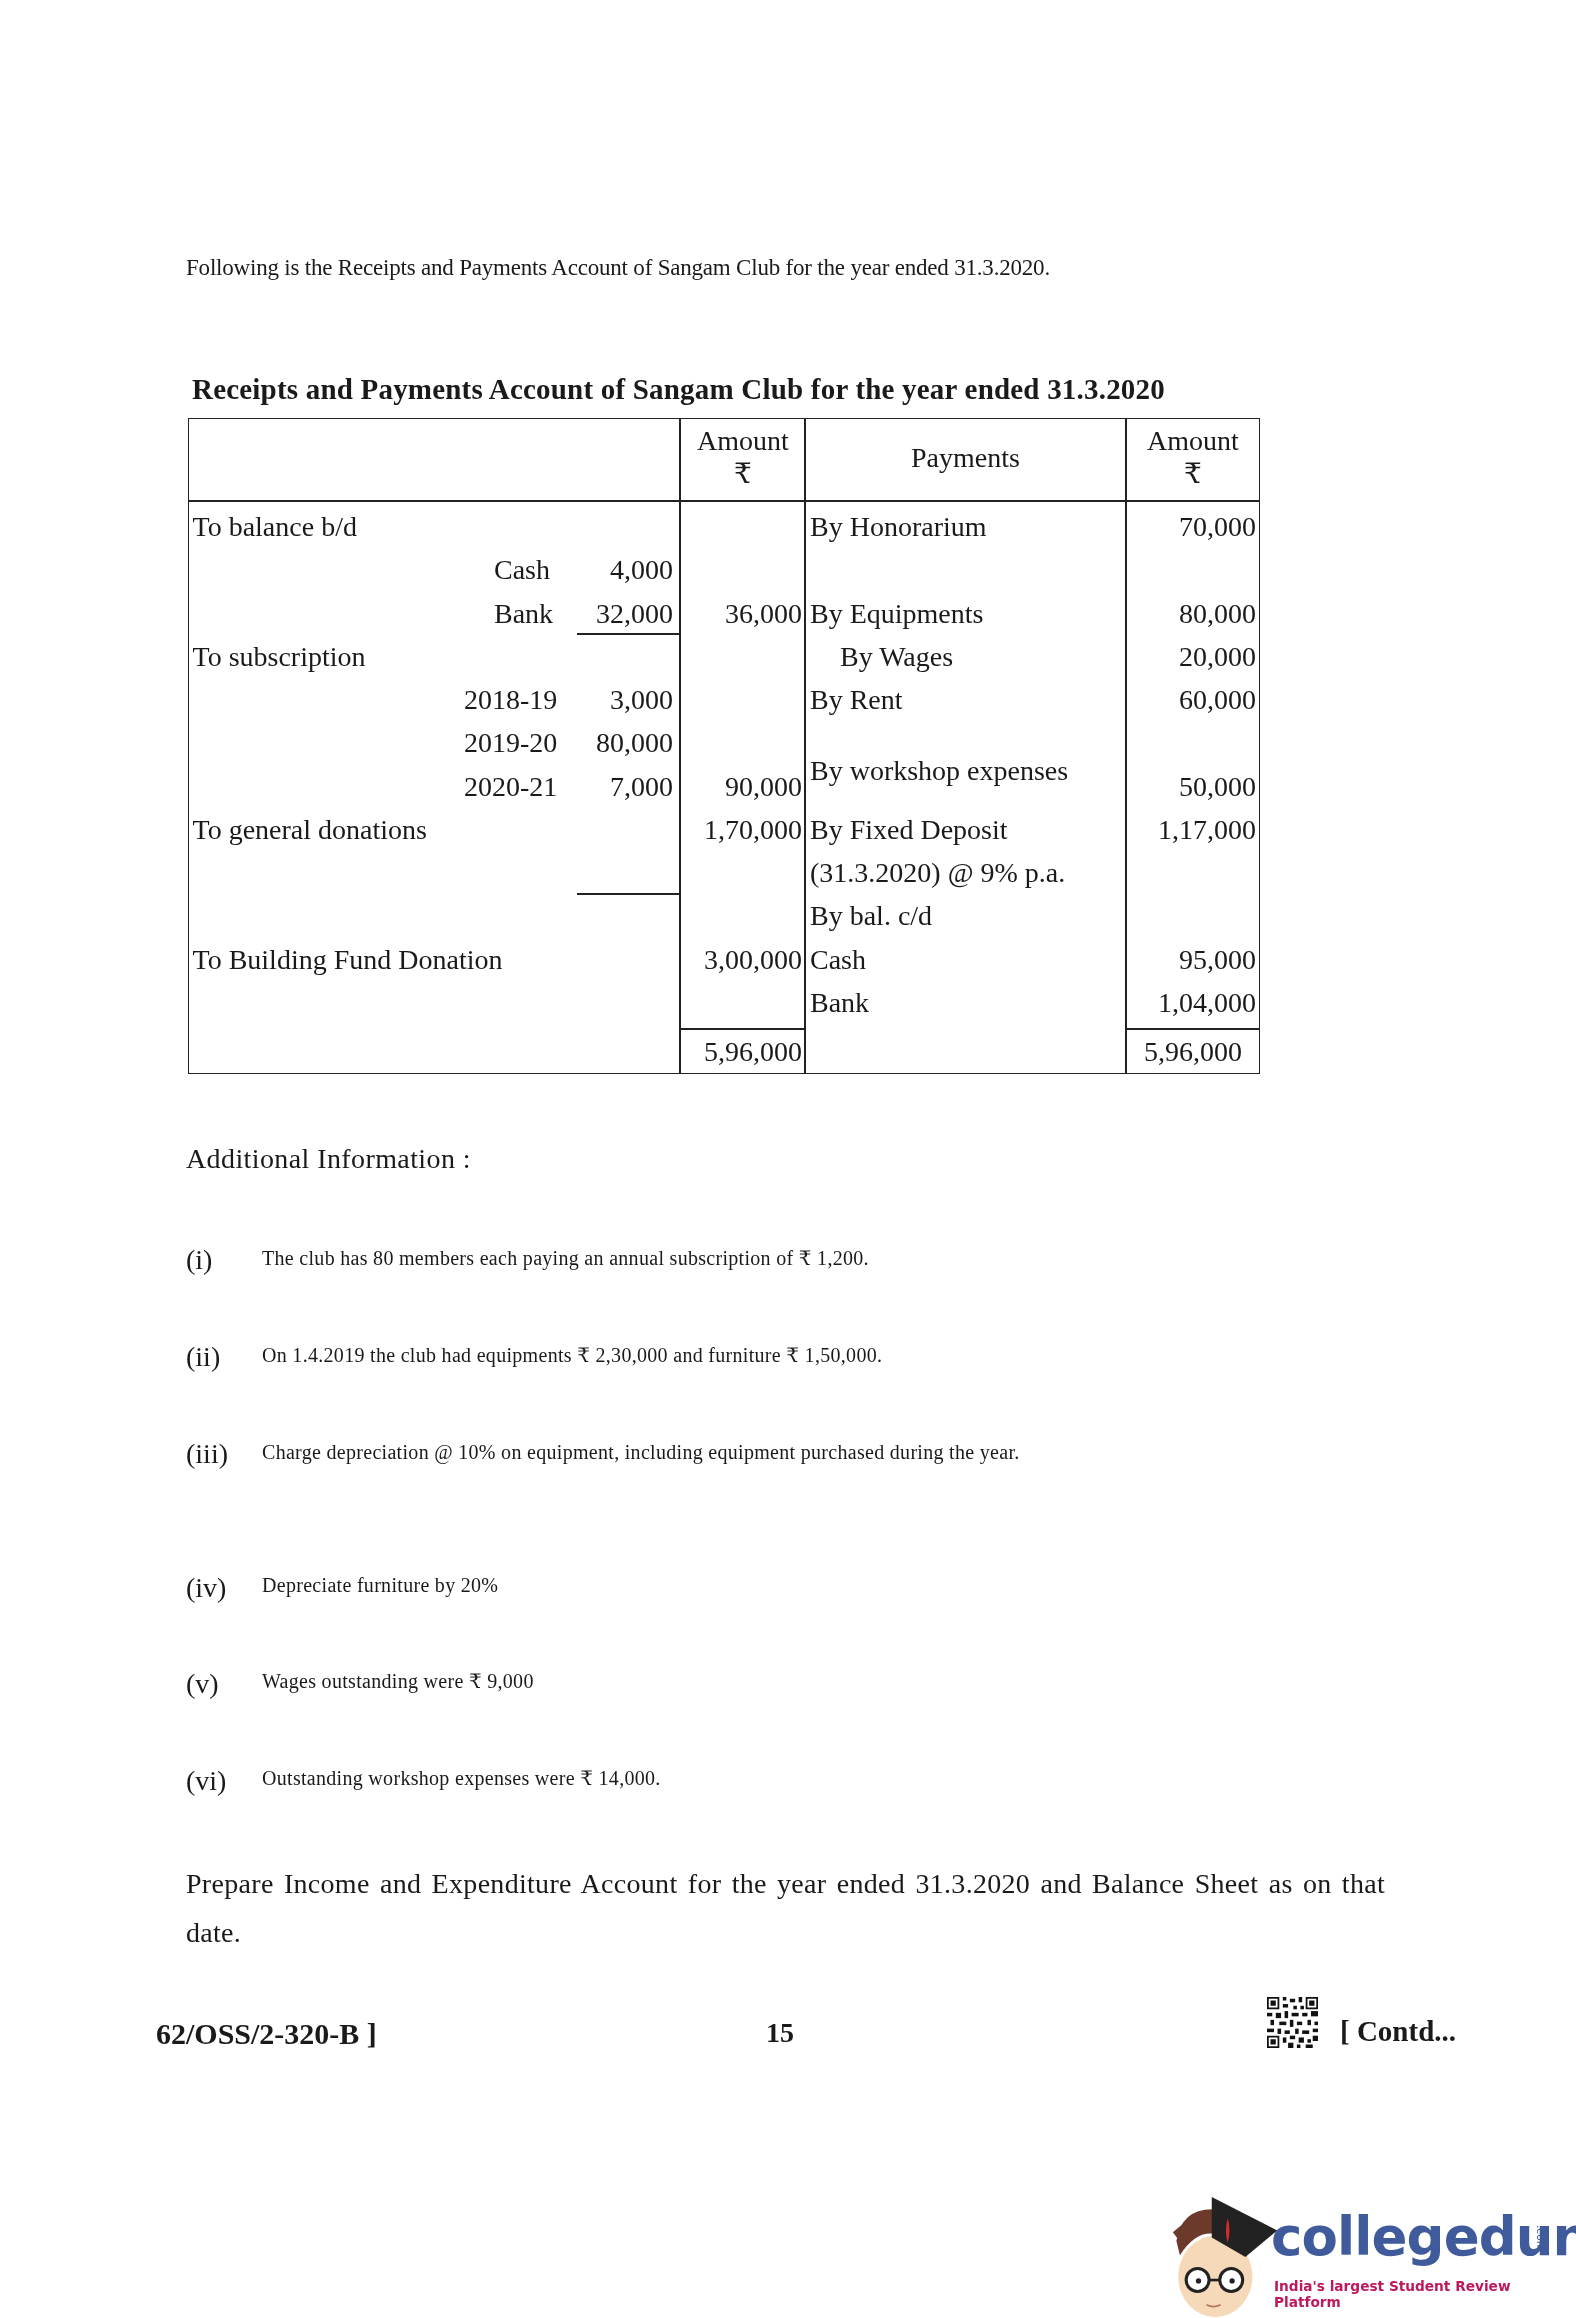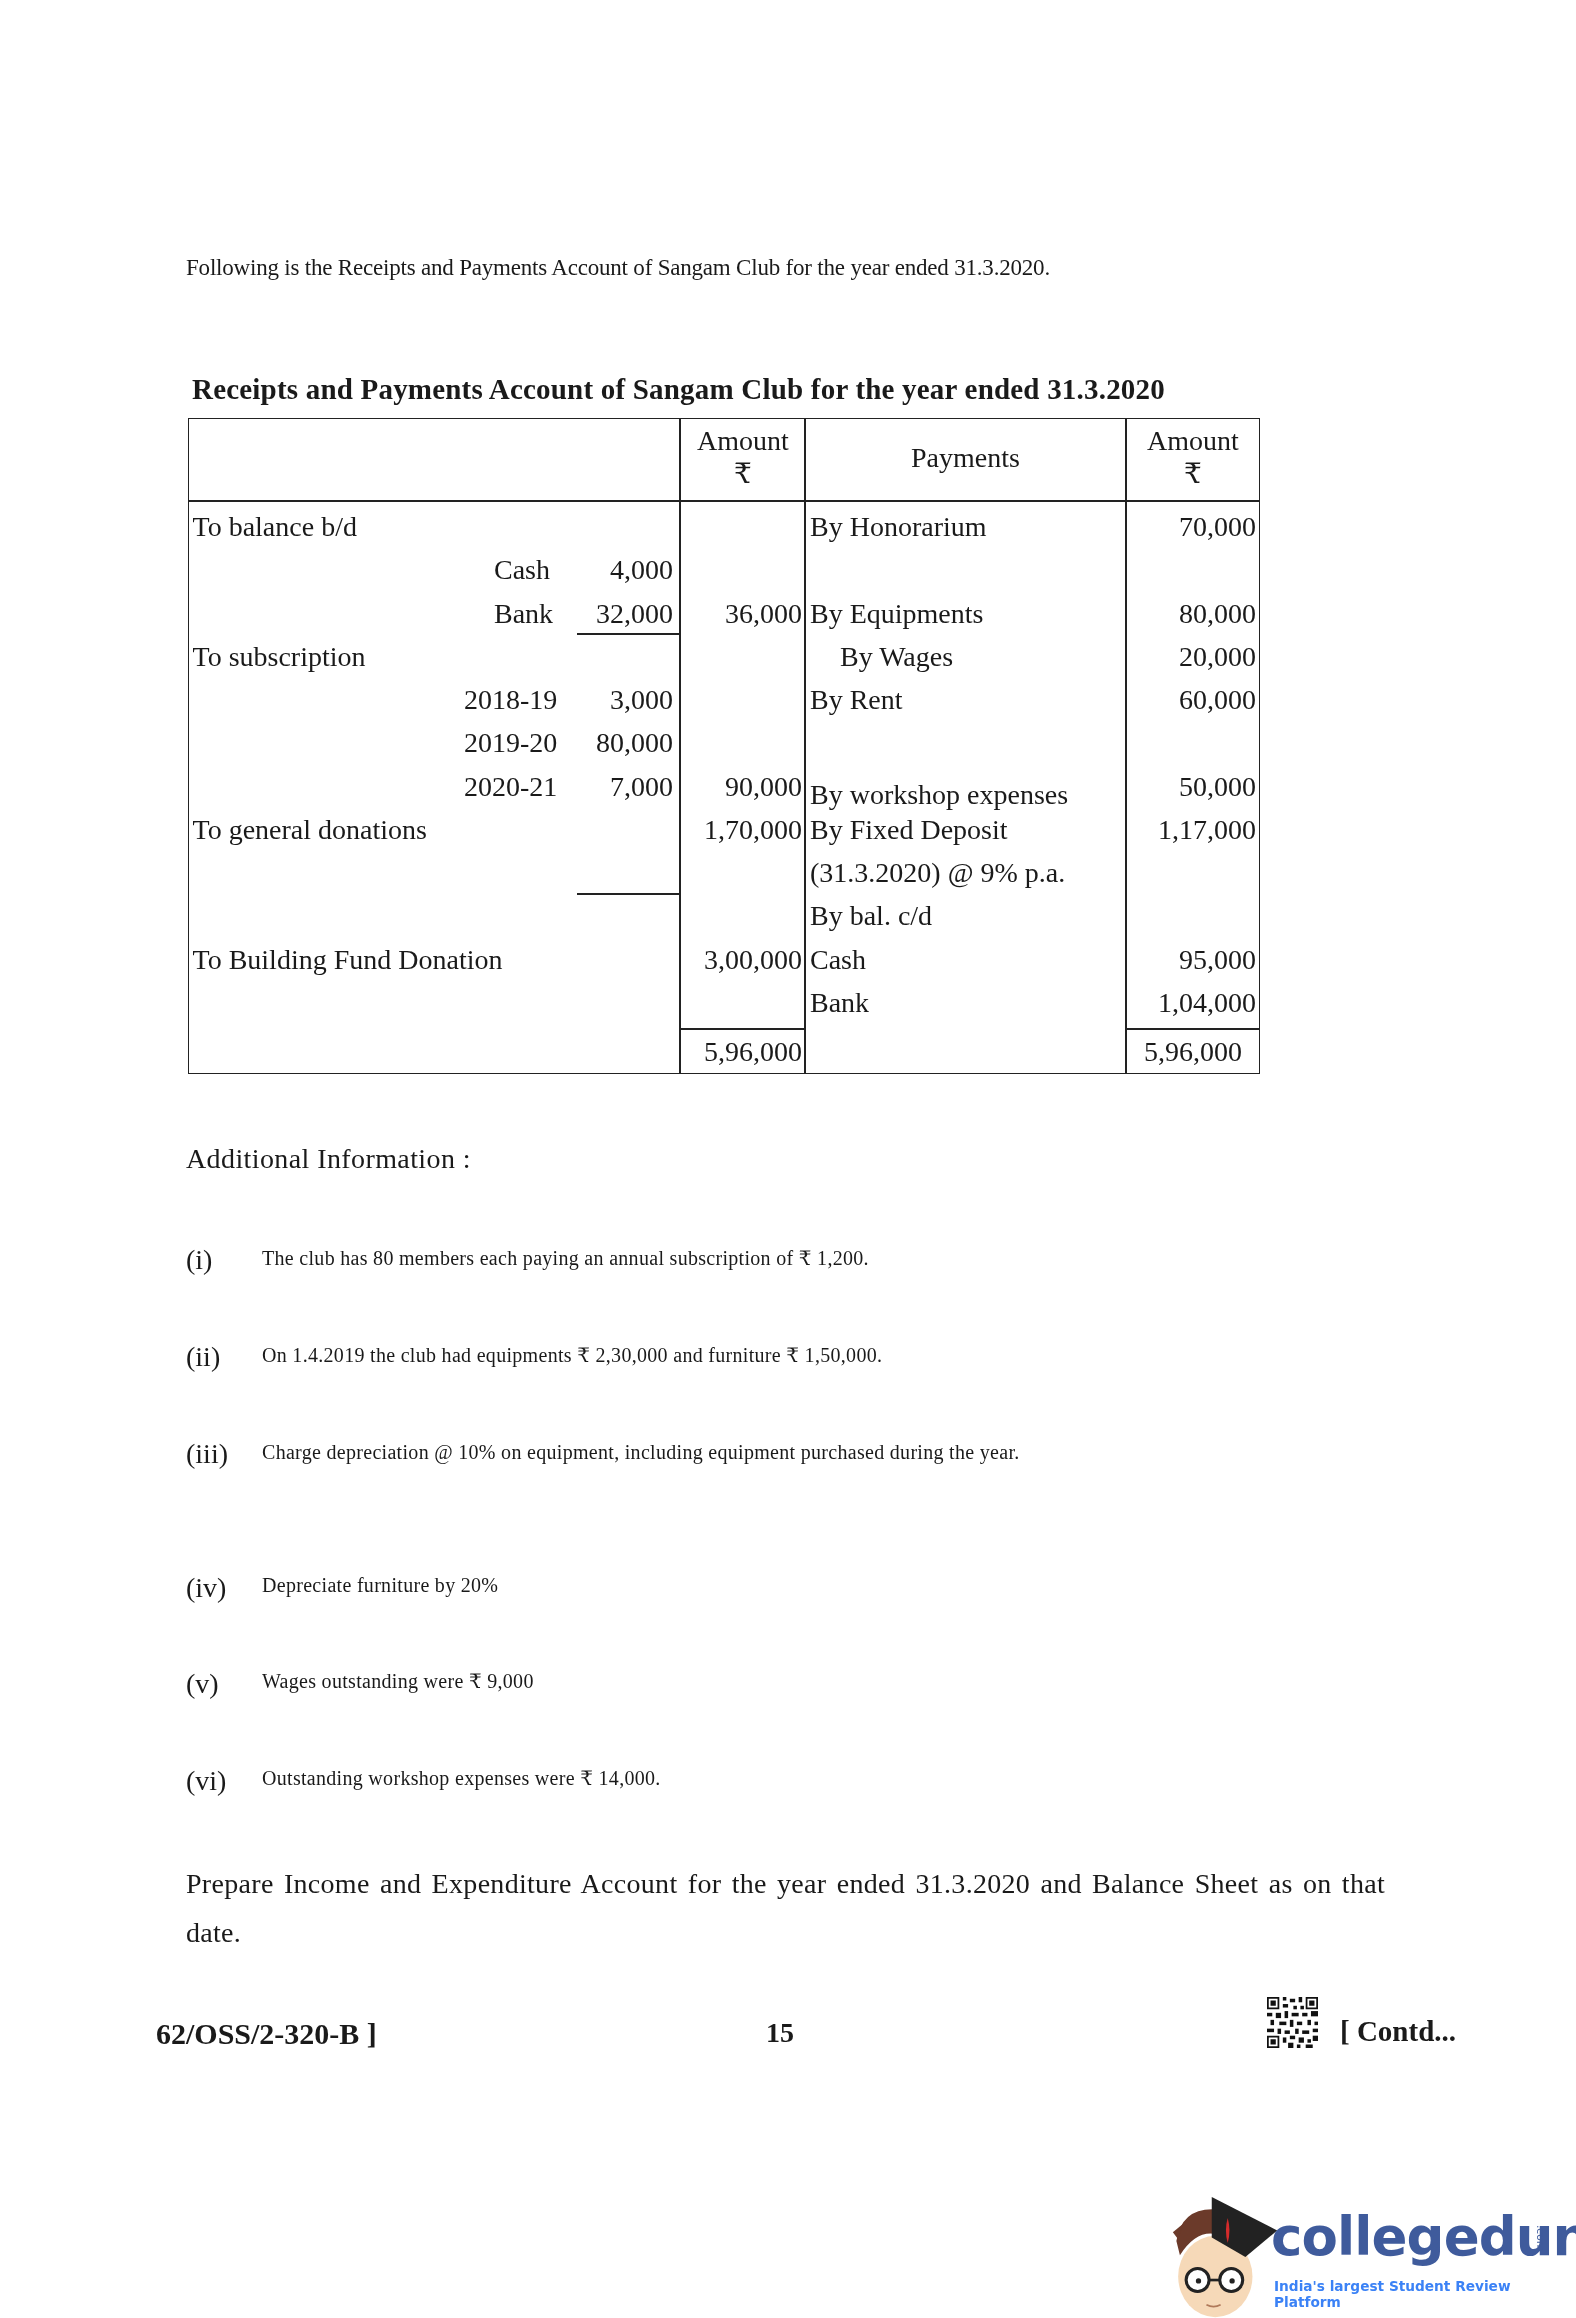--- a/index.html
+++ b/index.html
@@ -29,21 +29,21 @@
   .footer-code { left: 112px; top: 2017px; font-size: 30px; font-weight: bold; margin-left: 44px; }
   .footer-page { left: 766px; top: 2017px; font-size: 28px; font-weight: bold; }
   .footer-contd { left: 1340px; top: 2015px; font-size: 29px; font-weight: bold; }
   .qr { position: absolute; left: 1267px; top: 1997px; width: 51px; height: 51px; }
 
   .logo-text { position: absolute; left: 1271px; top: 2206px; font-family: "DejaVu Sans", sans-serif;
                font-size: 53px; font-weight: bold; color: #3f5b9c; letter-spacing: -0.9px; }
   .logo-com { position: absolute; left: 1547px; top: 2225px; font-family: "DejaVu Sans", sans-serif;
               font-size: 10.6px; color: #3f5b9c; transform: rotate(90deg); transform-origin: left top; }
   .logo-tag { position: absolute; left: 1274px; top: 2278px; font-family: "DejaVu Sans", sans-serif;
-              font-size: 13.7px; font-weight: bold; color: #3b82f6; }
+              font-size: 13.7px; font-weight: bold; color: #be185d; }
   .mascot { position: absolute; left: 1164px; top: 2188px; width: 115px; height: 131px; }
 </style>
 </head>
 <body>
 
 <div class="abs intro">Following is the Receipts and Payments Account of Sangam Club for the year ended 31.3.2020.</div>
 <div class="abs tbl-title">Receipts and Payments Account of Sangam Club for the year ended 31.3.2020</div>
 
 <div class="table">
 
@@ -90,21 +90,21 @@
   <div class="cell r" style="left:492px;width:121px;top:615px">5,96,000</div>
 
   <div class="cell" style="left:621px;top:90px">By Honorarium</div>
   <div class="cell r" style="left:938px;width:129px;top:90px">70,000</div>
   <div class="cell" style="left:621px;top:177px">By Equipments</div>
   <div class="cell r" style="left:938px;width:129px;top:177px">80,000</div>
   <div class="cell" style="left:651px;top:220px">By Wages</div>
   <div class="cell r" style="left:938px;width:129px;top:220px">20,000</div>
   <div class="cell" style="left:621px;top:263px">By Rent</div>
   <div class="cell r" style="left:938px;width:129px;top:263px">60,000</div>
-  <div class="cell" style="left:621px;top:358px">By workshop expenses</div>
+  <div class="cell" style="left:621px;top:334px">By workshop expenses</div>
   <div class="cell r" style="left:938px;width:129px;top:350px">50,000</div>
   <div class="cell" style="left:621px;top:393px">By Fixed Deposit</div>
   <div class="cell r" style="left:938px;width:129px;top:393px">1,17,000</div>
   <div class="cell" style="left:621px;top:436px">(31.3.2020) @ 9% p.a.</div>
   <div class="cell" style="left:621px;top:479px">By bal. c/d</div>
   <div class="cell" style="left:621px;top:523px">Cash</div>
   <div class="cell r" style="left:938px;width:129px;top:523px">95,000</div>
   <div class="cell" style="left:621px;top:566px">Bank</div>
   <div class="cell r" style="left:938px;width:129px;top:566px">1,04,000</div>
 

